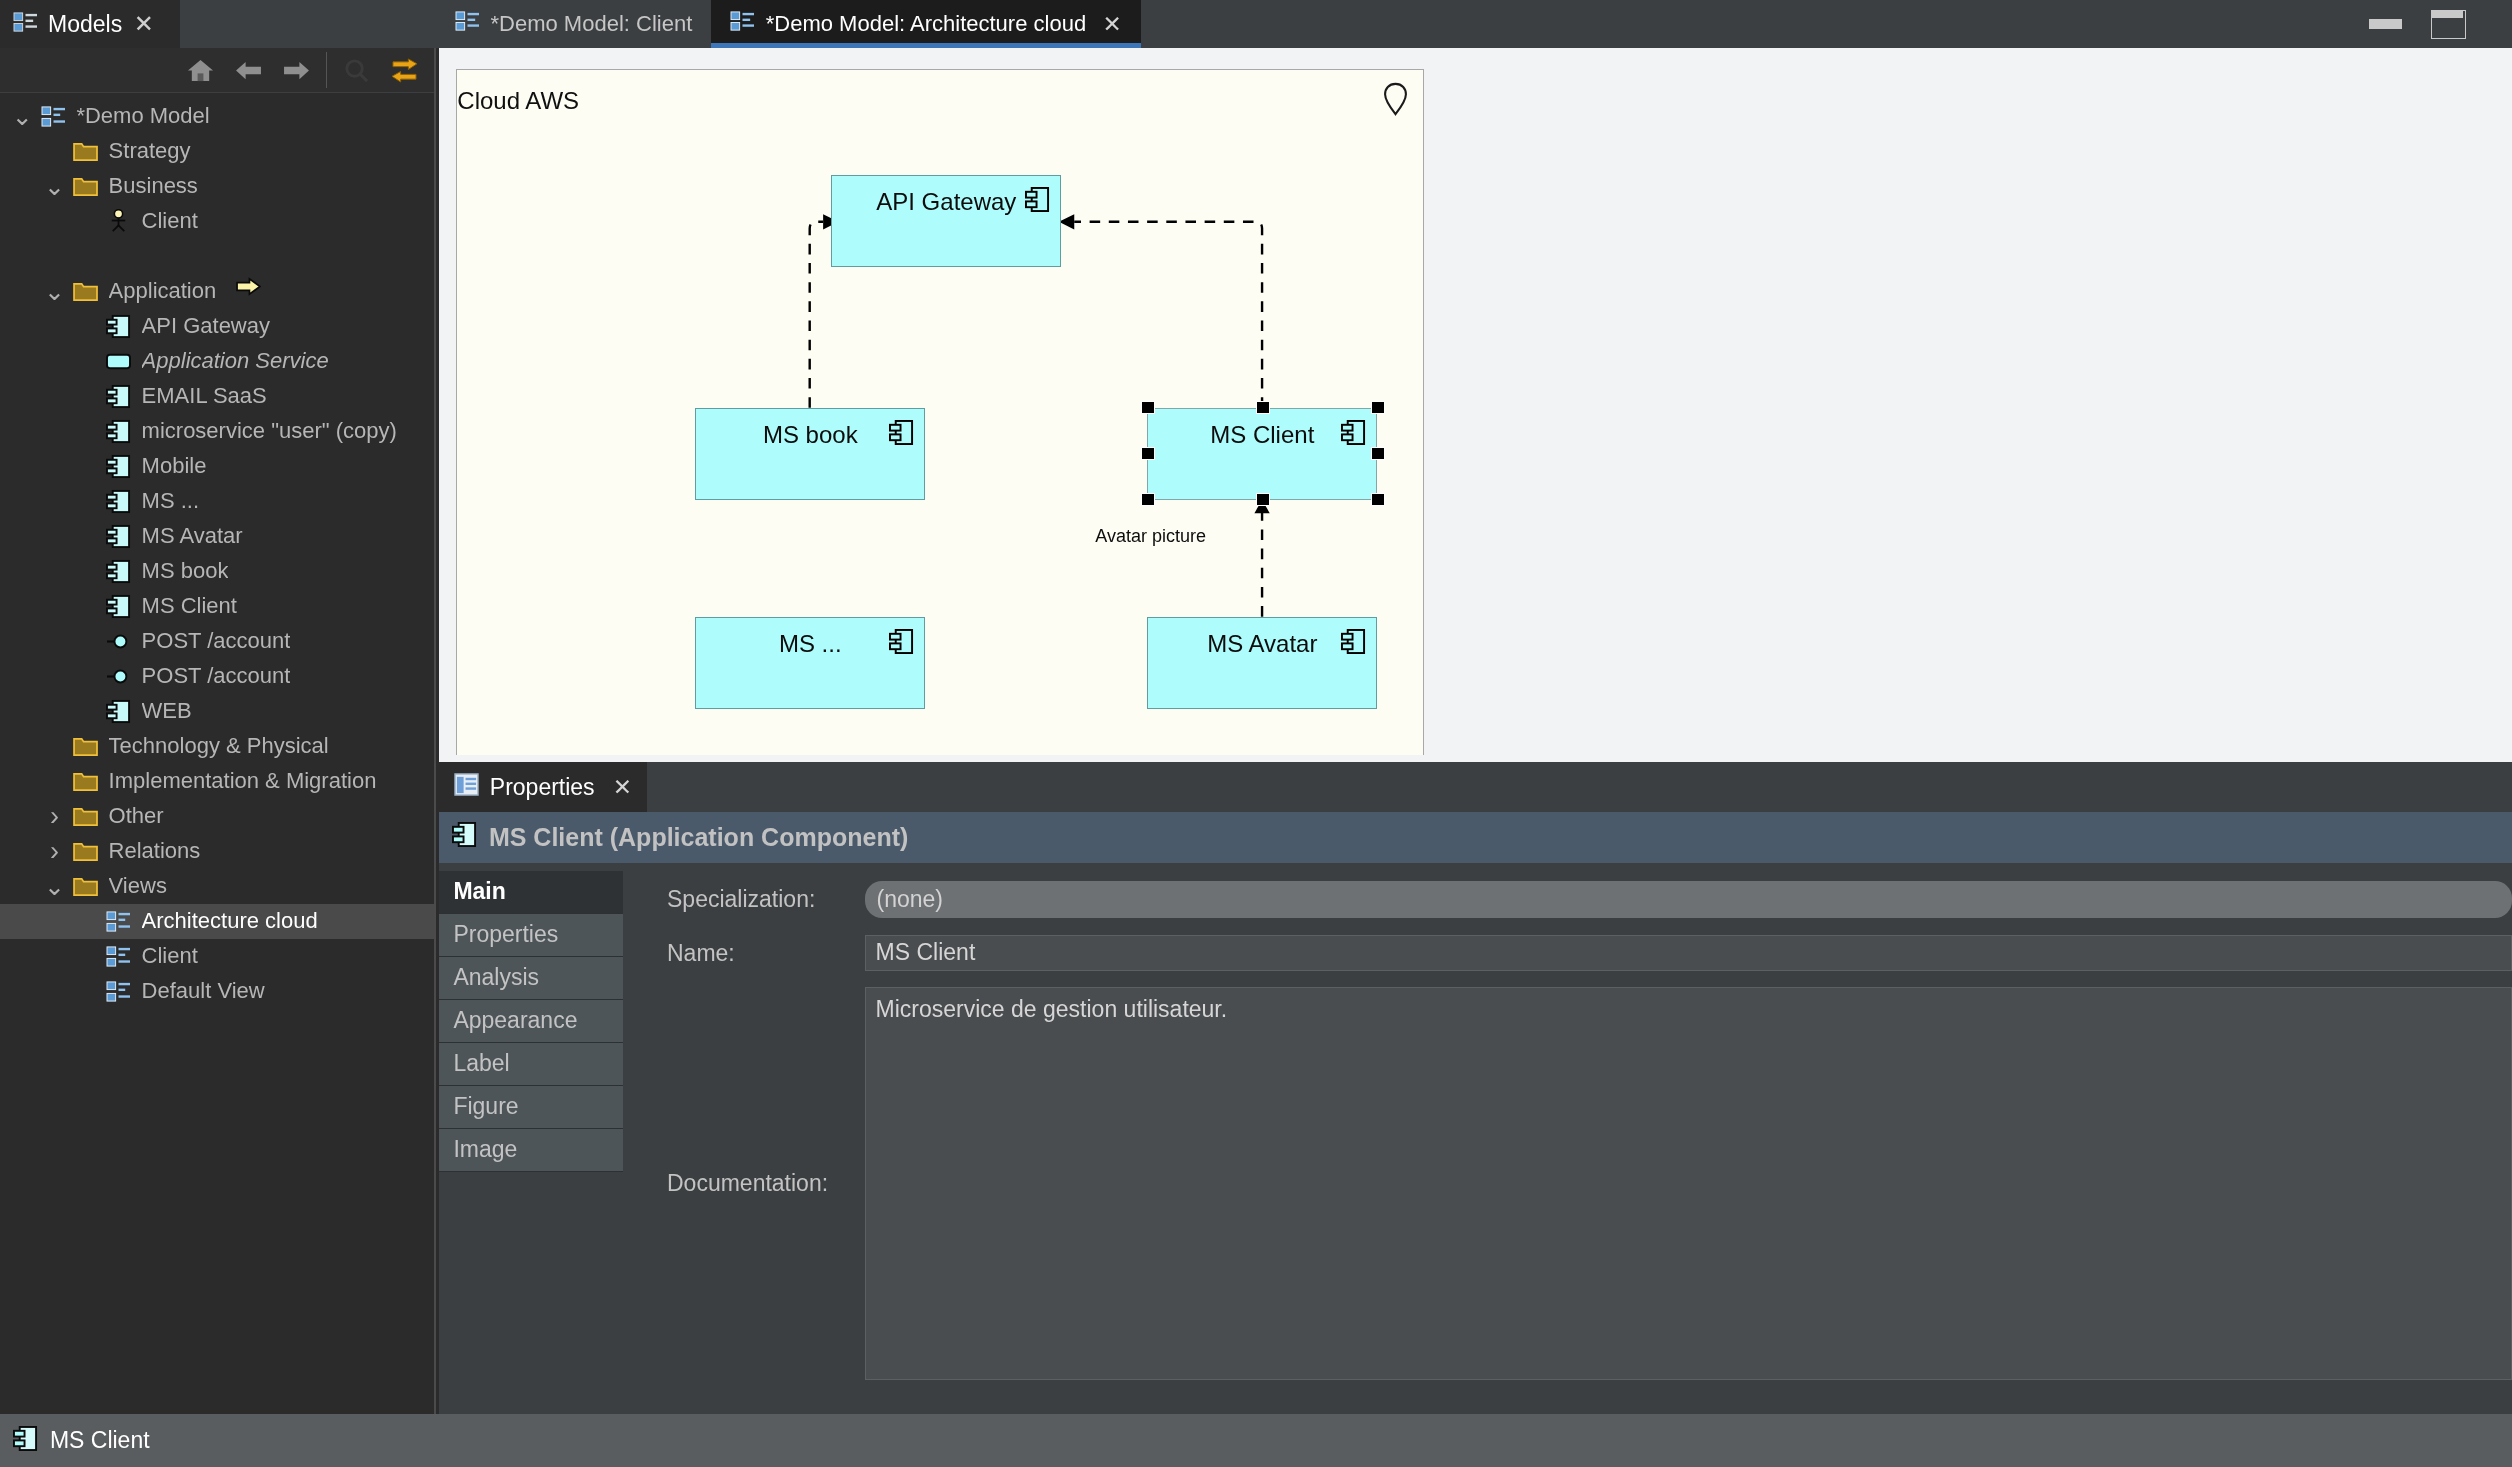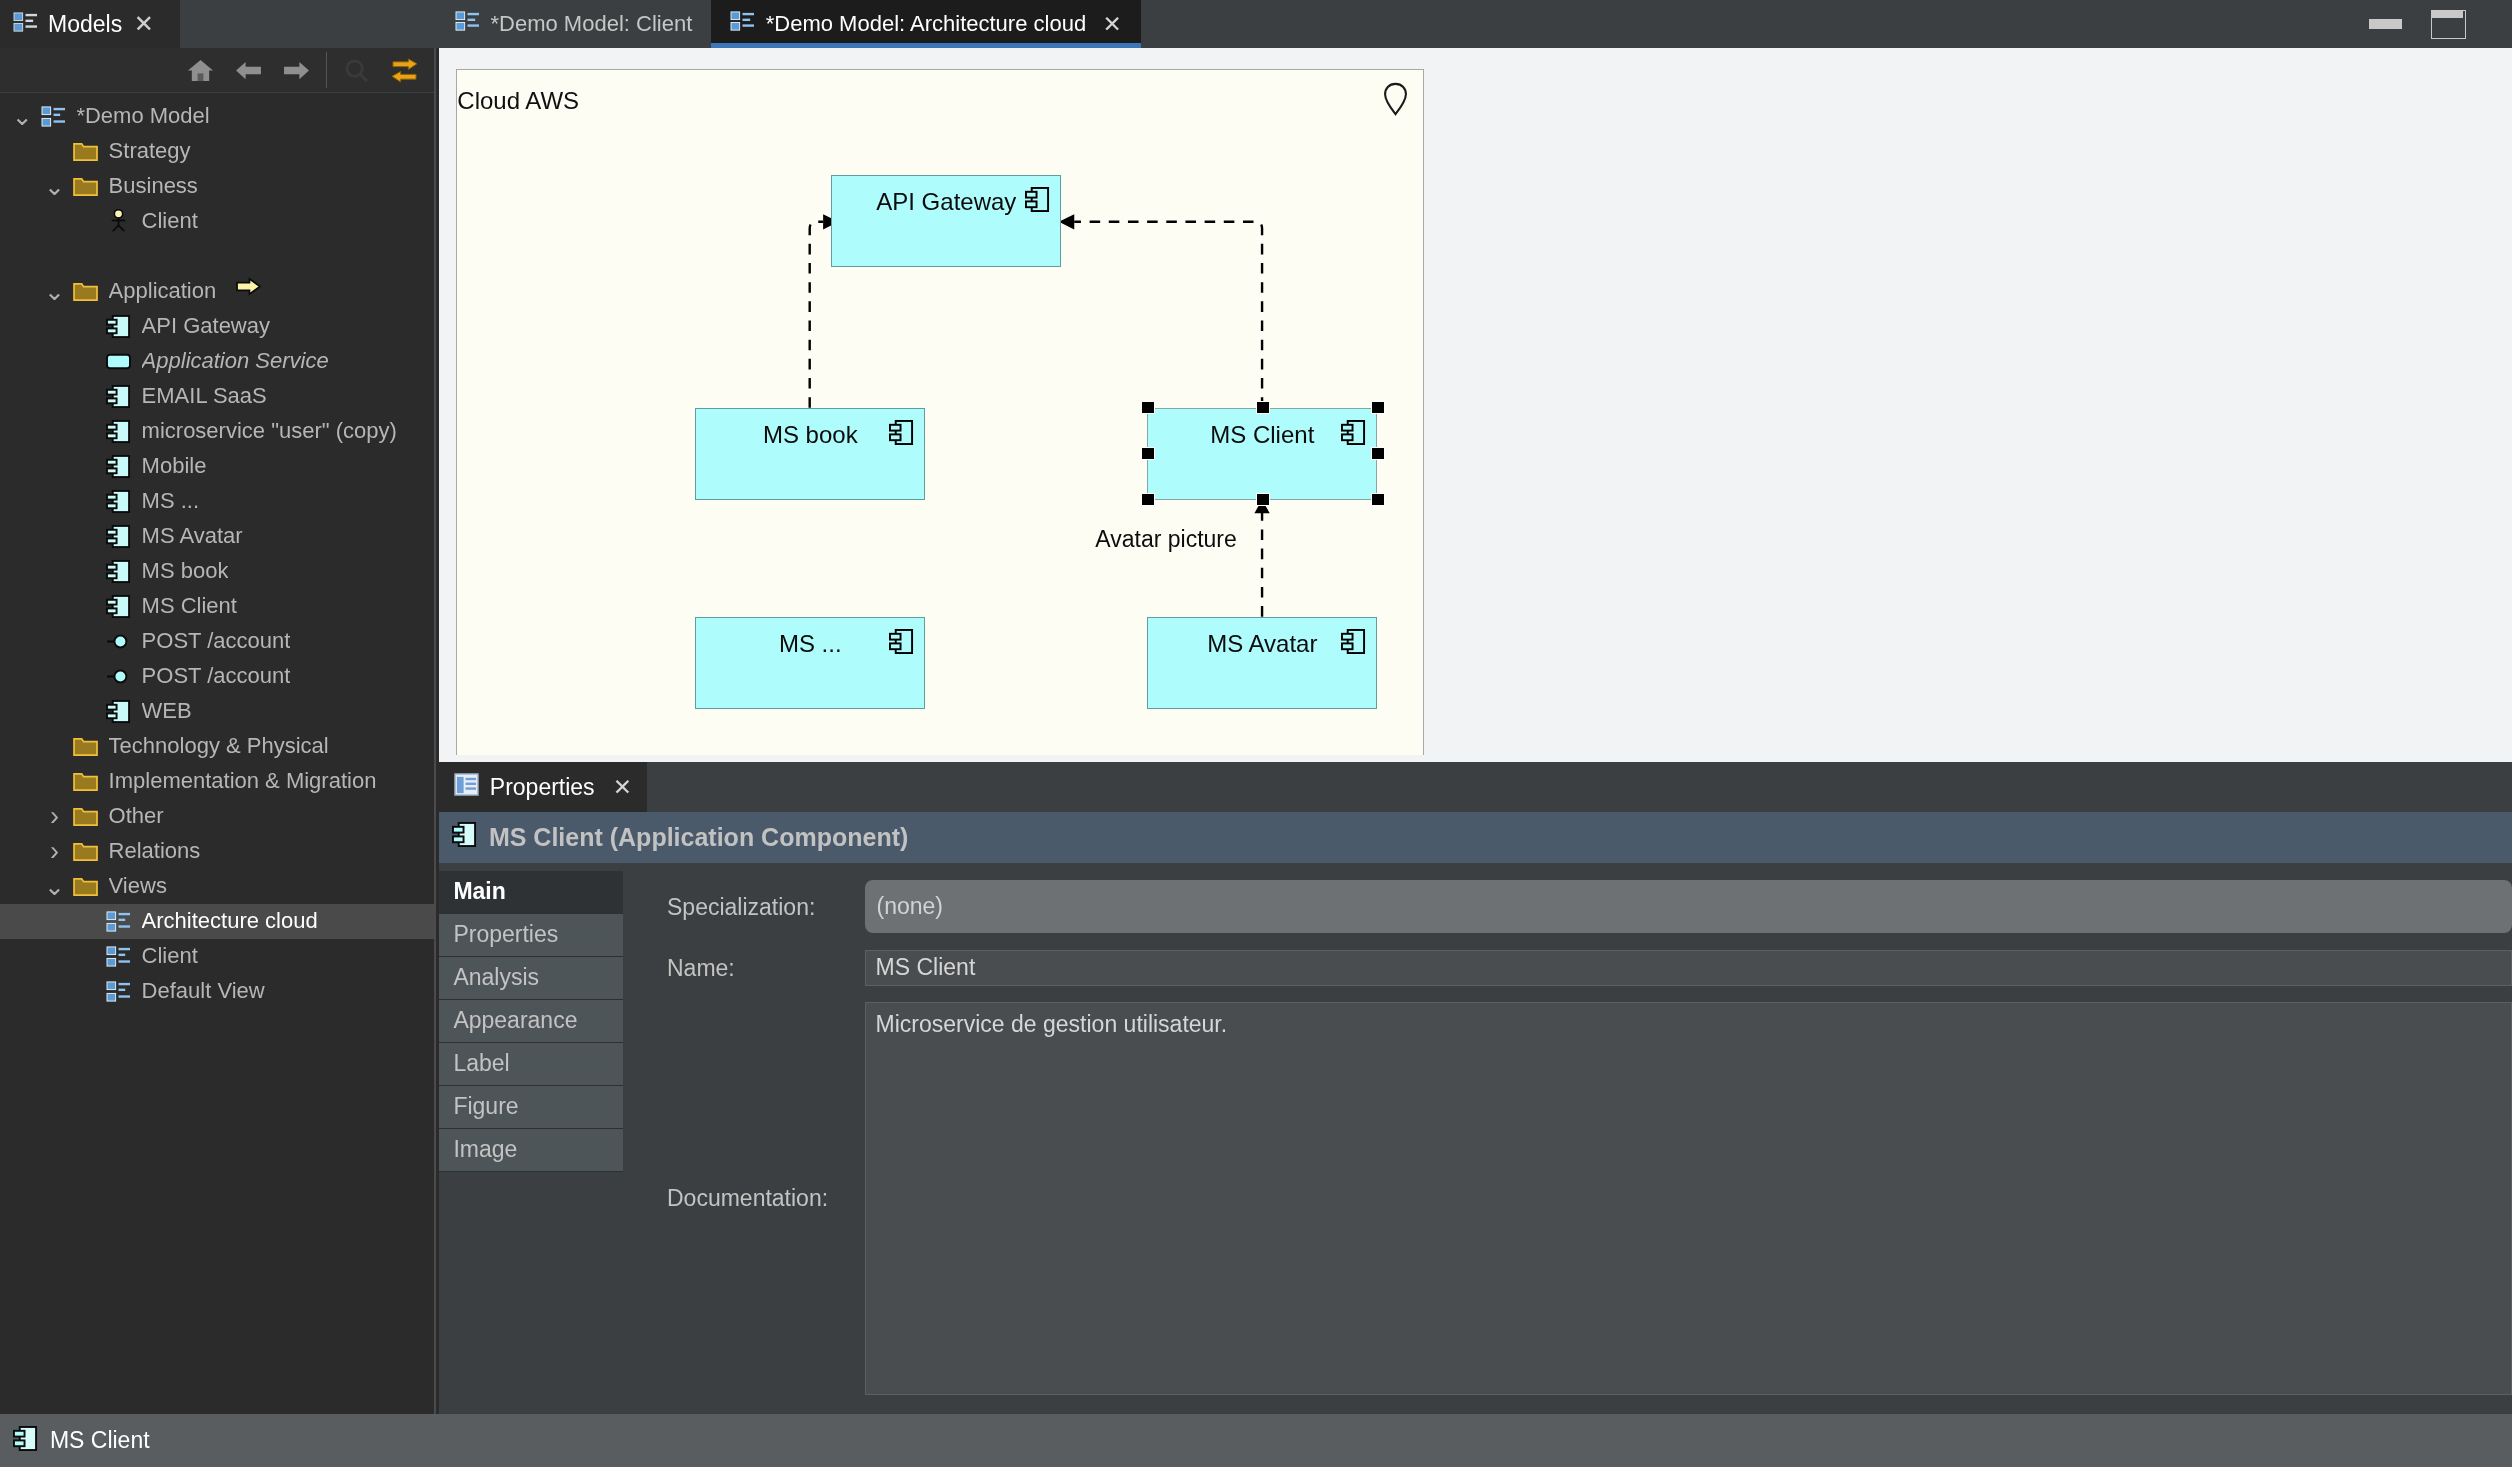--- a/index.html
+++ b/index.html
@@ -99,21 +99,21 @@
   .node .ntext {
     color: #0c0c0c; font-size: 24px; margin-top: 11.5px;
   }
   .node .nicon { position: absolute; right: 10.5px; top: 9.6px; }
   .node.selected { border-color: #7fa8aa; }
   .handle {
     position: absolute; width: 13.4px; height: 13.4px; background: #000;
     border: 1.9px solid #ffffff;
   }
   .edge-label {
-    position: absolute; color: #0d0d0d; font-size: 23px; white-space: nowrap;
+    position: absolute; color: #0d0d0d; font-size: 18px; white-space: nowrap;
   }
 
   
   .propspanel {
     position: absolute; left: 439px; top: 762px; width: 2073px; height: 652px;
     background: #3c3f41;
   }
   .prop-tabbar { height: 50px; background: #3c3f41; display: flex; align-items: stretch; }
   .prop-tab {
     background: #2b2b2b; color: #ffffff; font-size: 23px;
@@ -139,21 +139,21 @@
 
   .prop-fields {
     flex: 1; background: #3c3f41; padding: 17.3px 0 0 0; position: relative;
   }
   .field-row { display: flex; align-items: center; margin-bottom: 15.3px; }
   .field-label {
     width: 242px; flex: 0 0 242px; text-align: left; padding-left: 44px;
     color: #c3c3c3; font-size: 23px; line-height: 38px;
   }
   .combo {
-    flex: 1; margin-right: 0; height: 53px; background: #6e7174; border-radius: 8px;
+    flex: 1; margin-right: 0; height: 37px; background: #6e7174; border-radius: 17px;
     color: #d3d3d3; font-size: 23px; display: flex; align-items: center; padding-left: 11.5px;
   }
   .textinput {
     flex: 1; height: 36px; background: #4a4d4f; border: 1px solid #5d6062;
     color: #d6d6d6; font-size: 23px; display: flex; align-items: center; padding-left: 9.6px;
   }
   .textarea {
     flex: 1; height: 393px; background: #4a4d4f; border: 1px solid #5d6062;
     color: #d6d6d6; font-size: 23px; padding: 7.7px 0 0 9.6px;
   }

